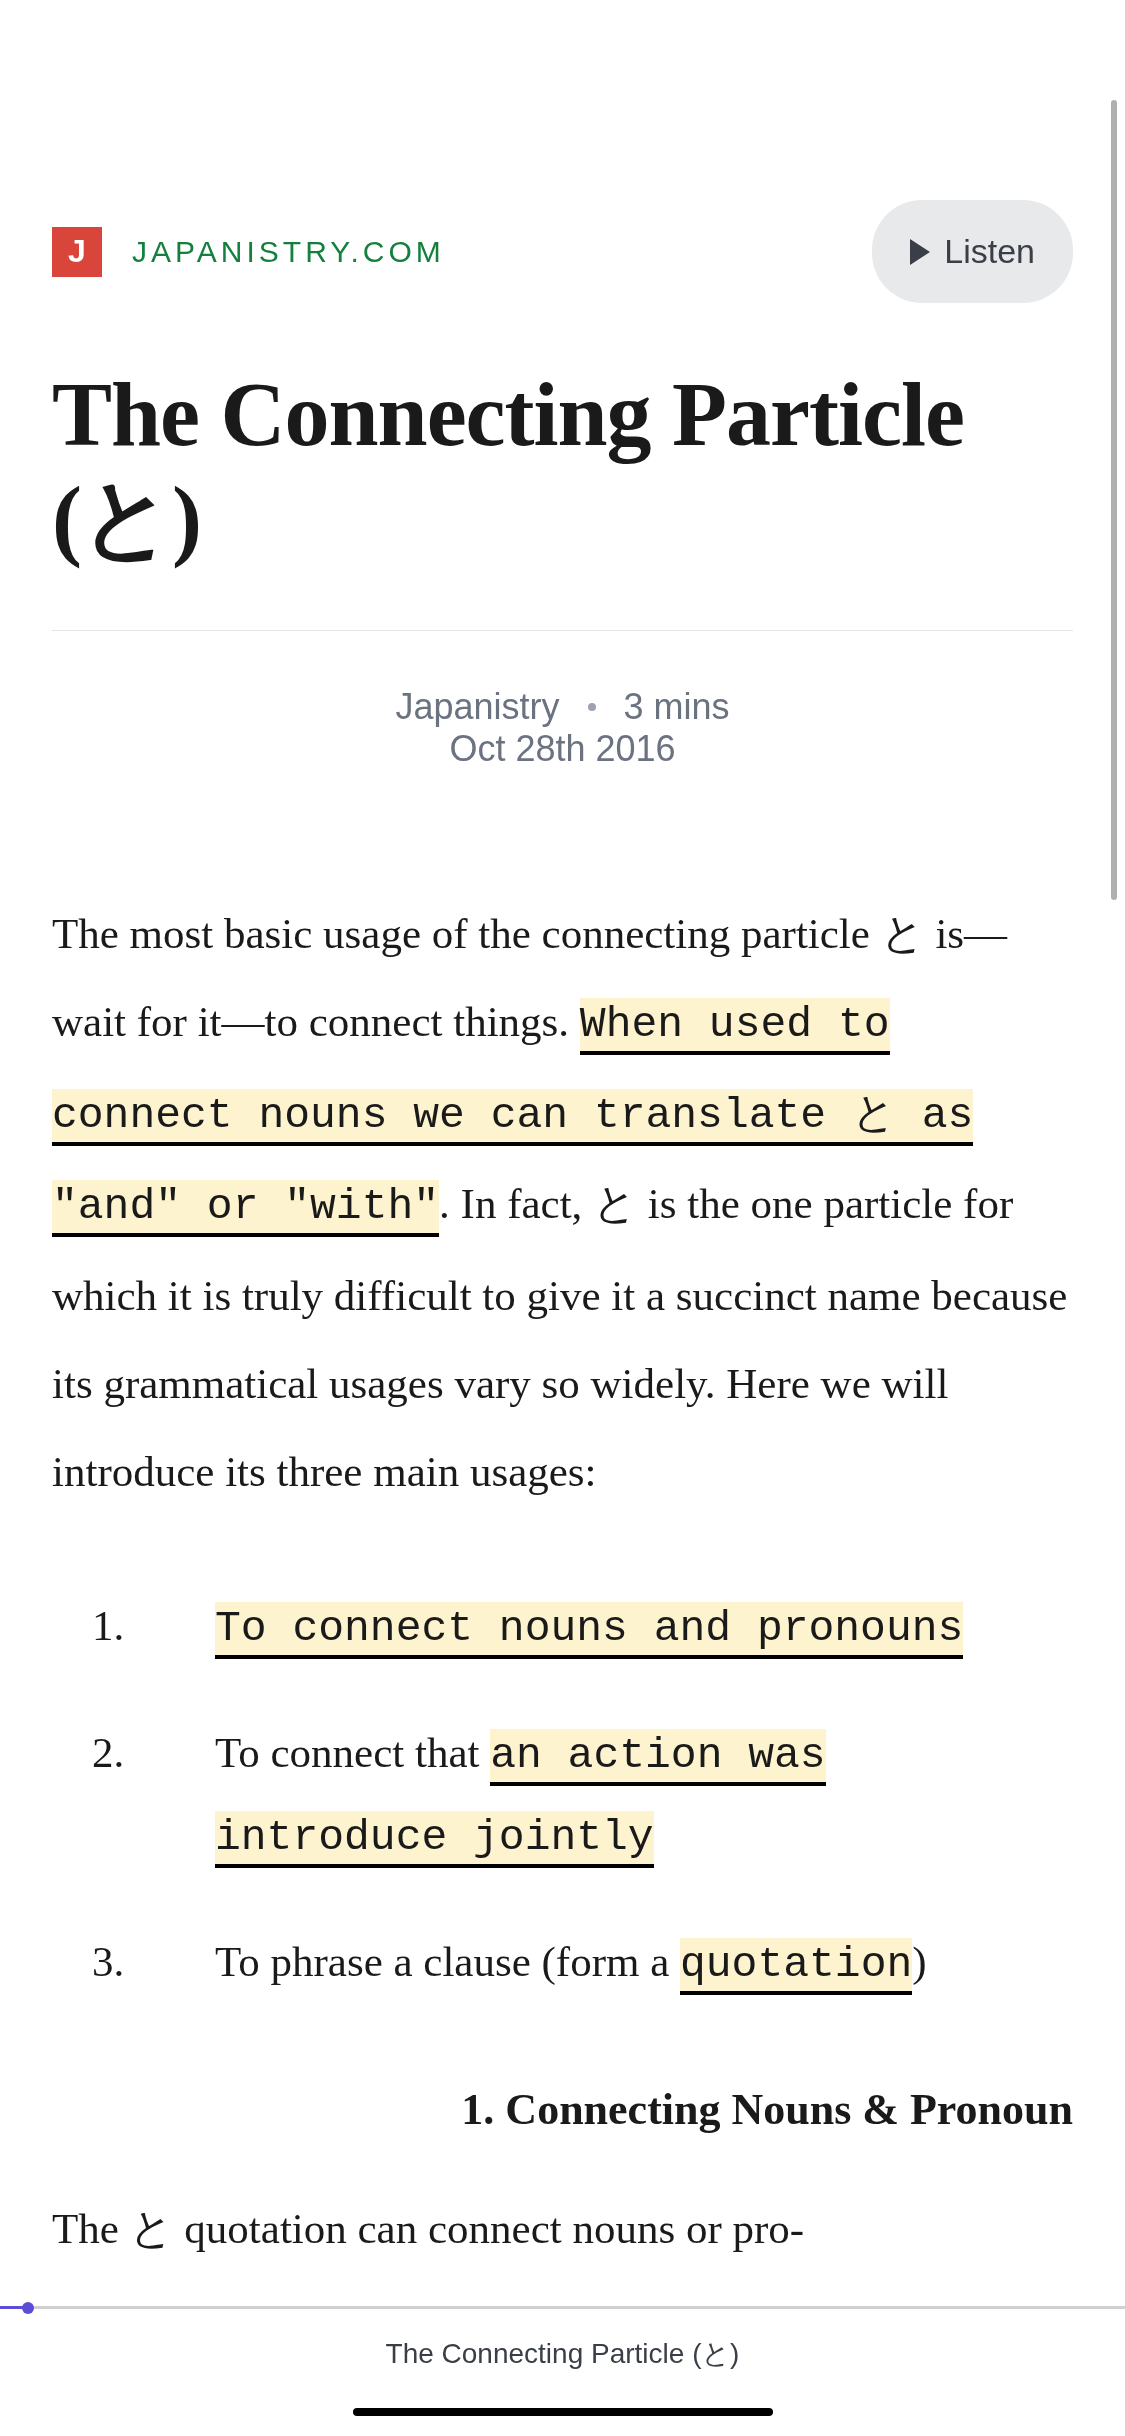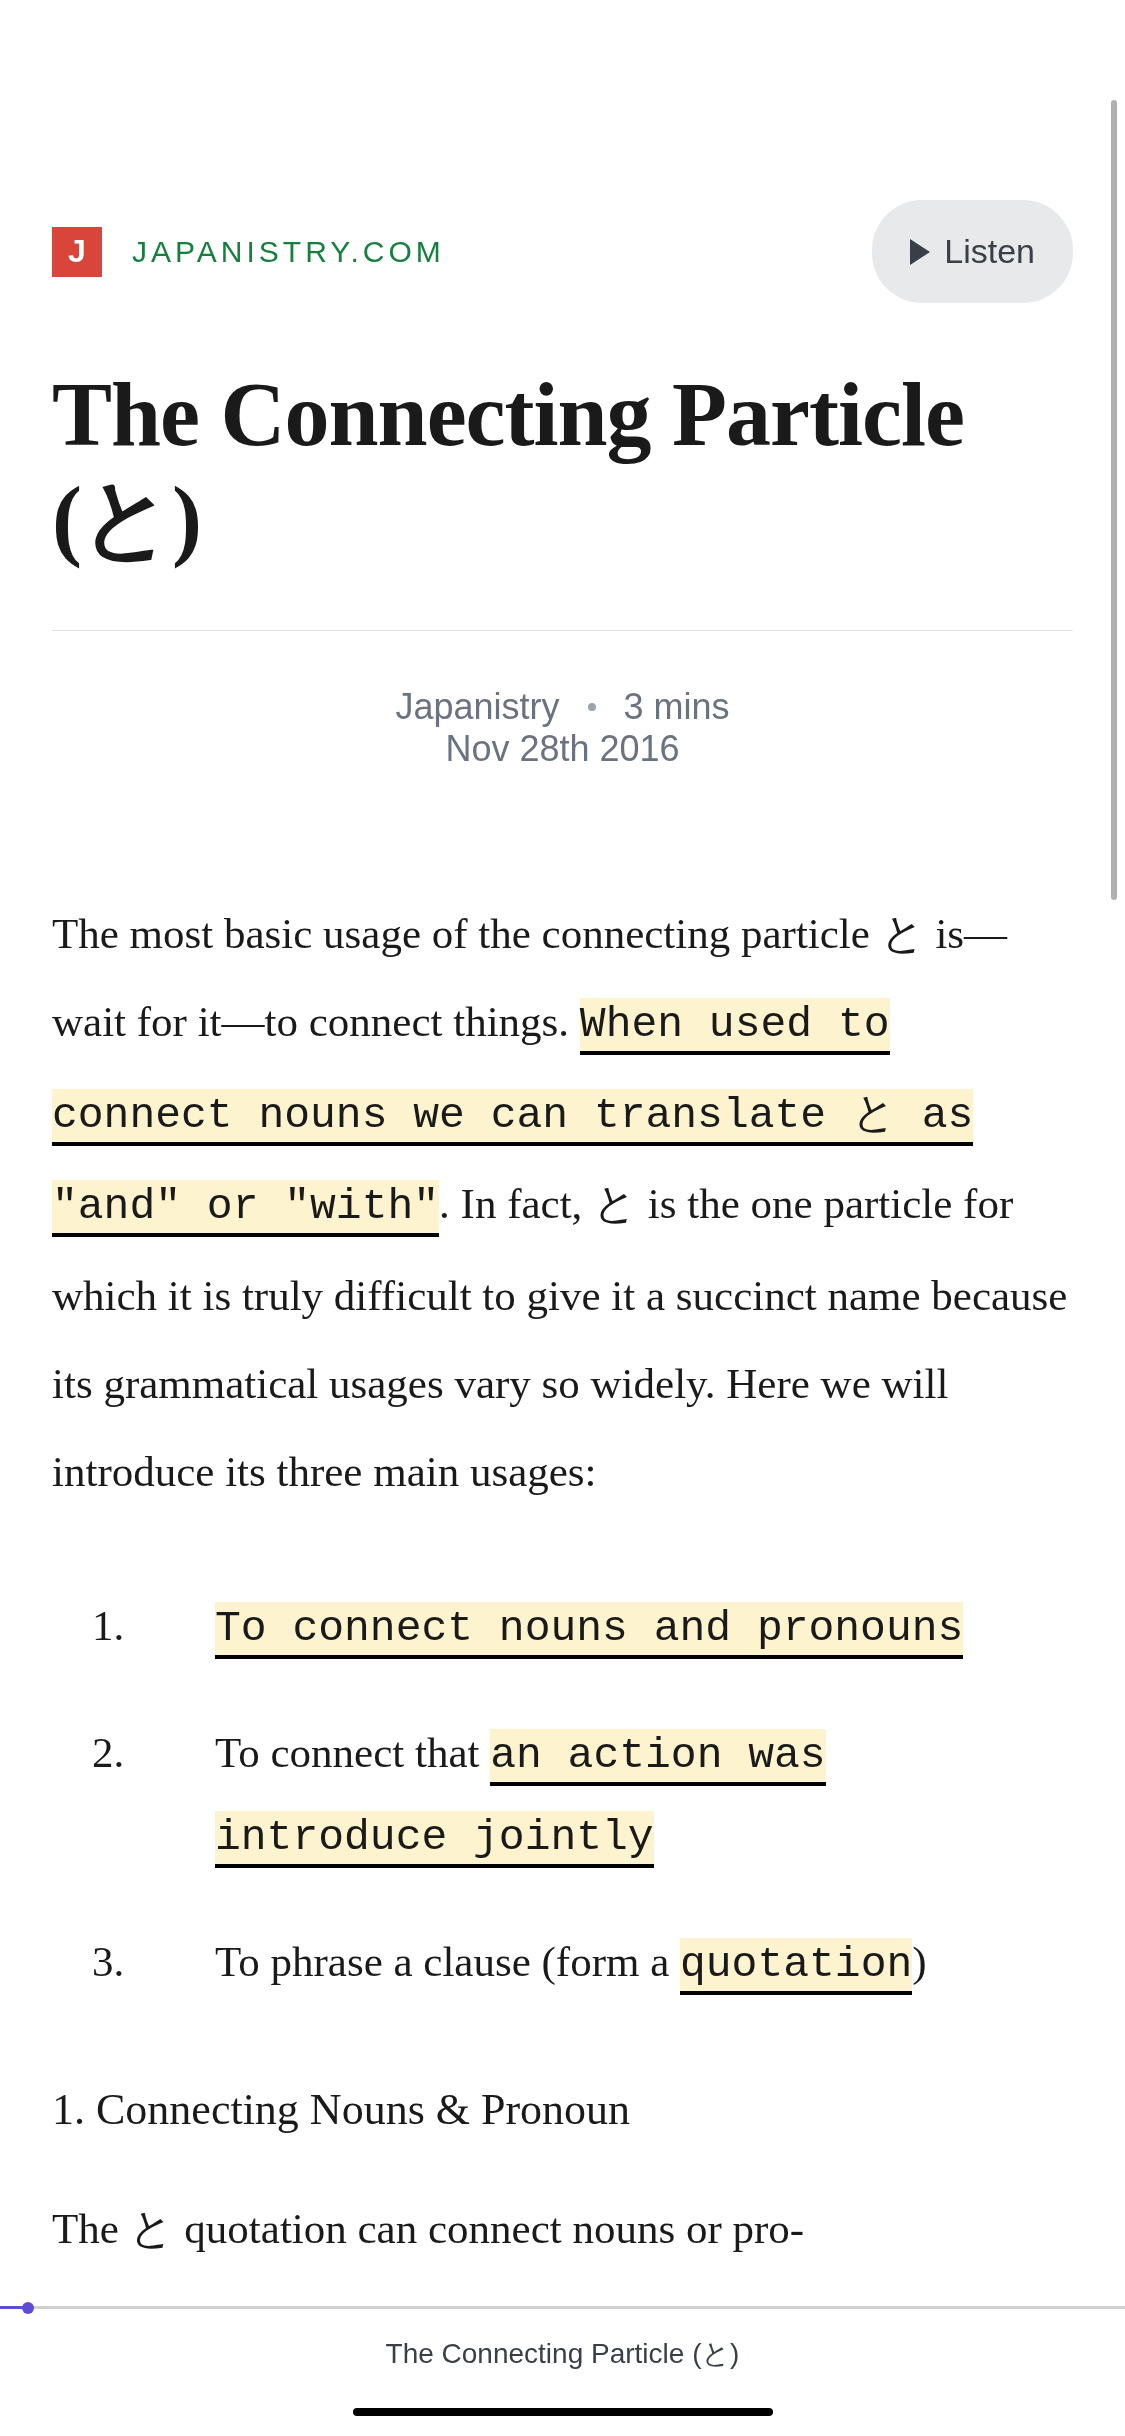--- a/index.html
+++ b/index.html
@@ -131,22 +131,23 @@
     }
     .list-number {
       min-width: 40px;
     }
     .list-content {
       flex: 1;
       padding-left: 35px;
     }
     .section-heading {
       font-size: 44px;
-      font-weight: 400;
+      font-weight: 700;
       margin-bottom: 50px;
+      text-align: right;
     }
     .bottom-bar {
       position: absolute;
       bottom: 0;
       left: 0;
       right: 0;
       height: 130px;
       background: #fff;
       border-top: 1px solid #d0d0d0;
       display: flex;
@@ -223,21 +224,21 @@
   <h1 class="article-title">The Connecting Particle (と)</h1>
 
   <hr class="divider">
 
   <div class="meta-row">
     <div class="meta-left">
       <span>Japanistry</span>
       <span class="meta-dot"></span>
       <span>3 mins</span>
     </div>
-    <span>Nov 28th 2016</span>
+    <span>Oct 28th 2016</span>
   </div>
 
   <p class="body-text">
     <span>The most basic usage of the connecting parti­cle と is—wait for it—to connect things. </span><span class="highlight">When used to connect nouns we can translate と as "and" or "with"</span><span>. In fact, と is the one particle for which it is truly difficult to give it a suc­cinct name because its grammatical usages vary so widely. Here we will introduce its three main usages:</span>
   </p>
 
   <ol class="ordered-list">
     <li>
       <span class="list-number">1.</span>
       <span class="list-content"><span class="highlight">To connect nouns and pronouns</span></span>

